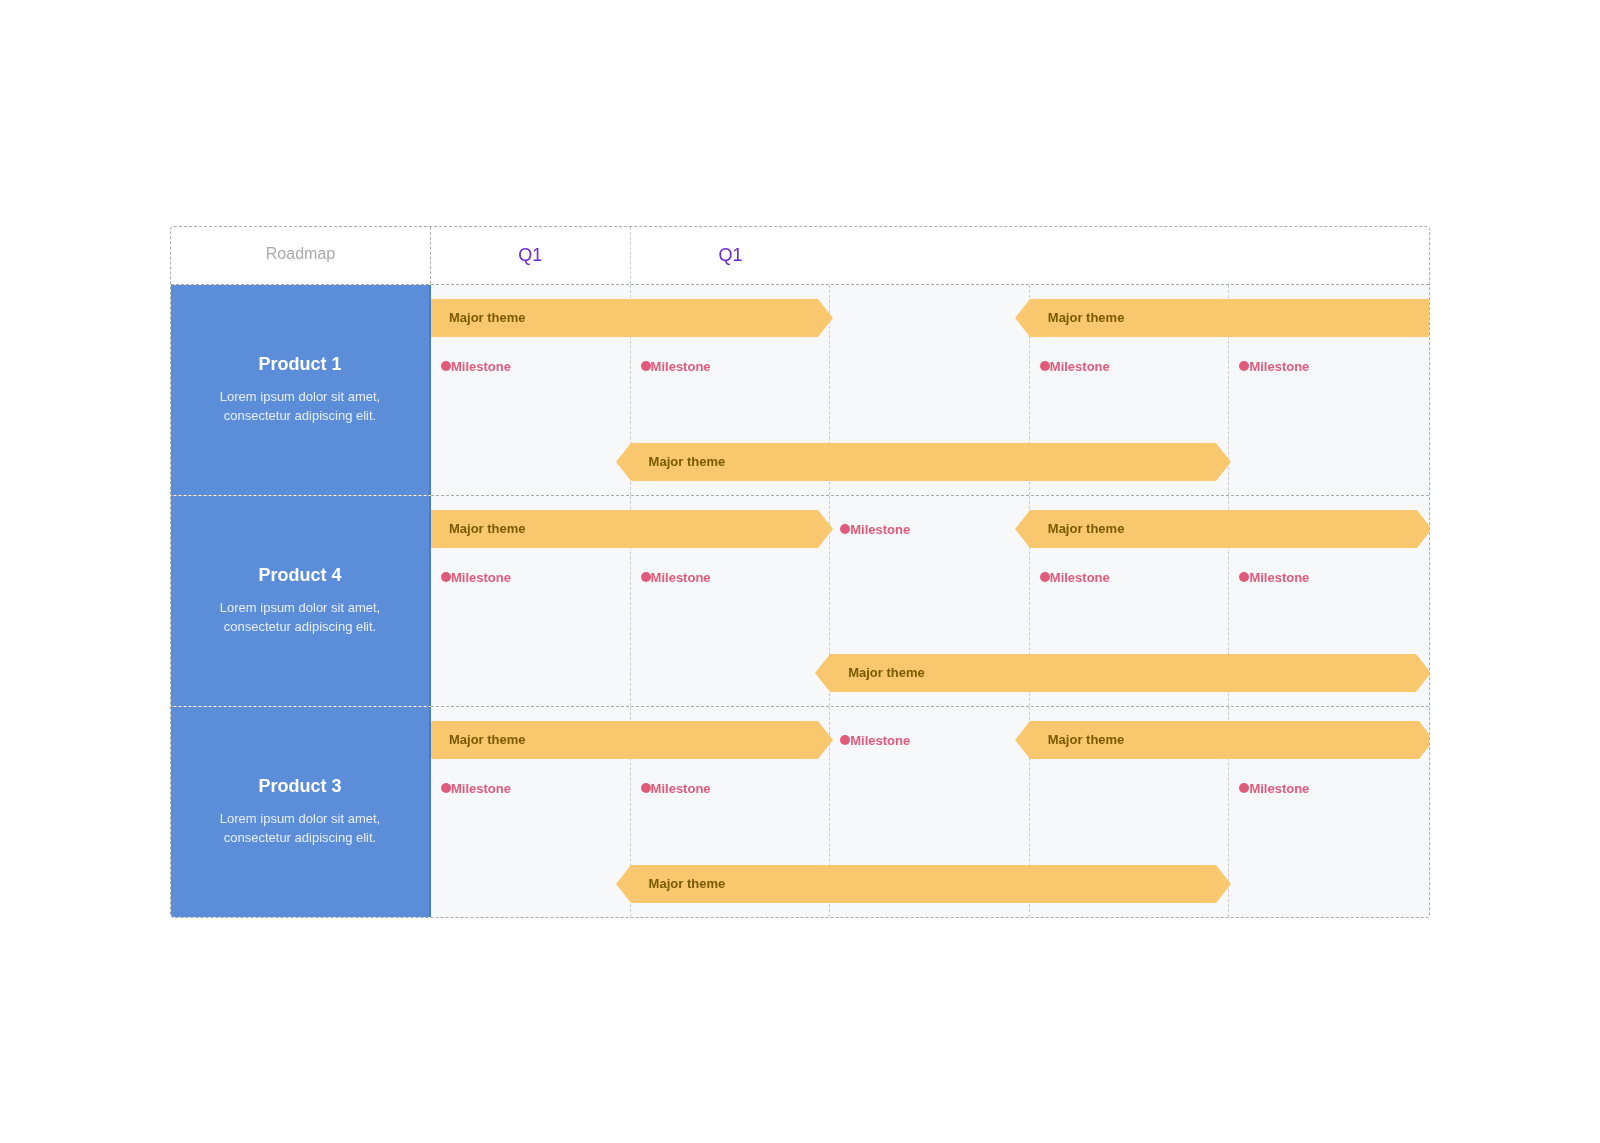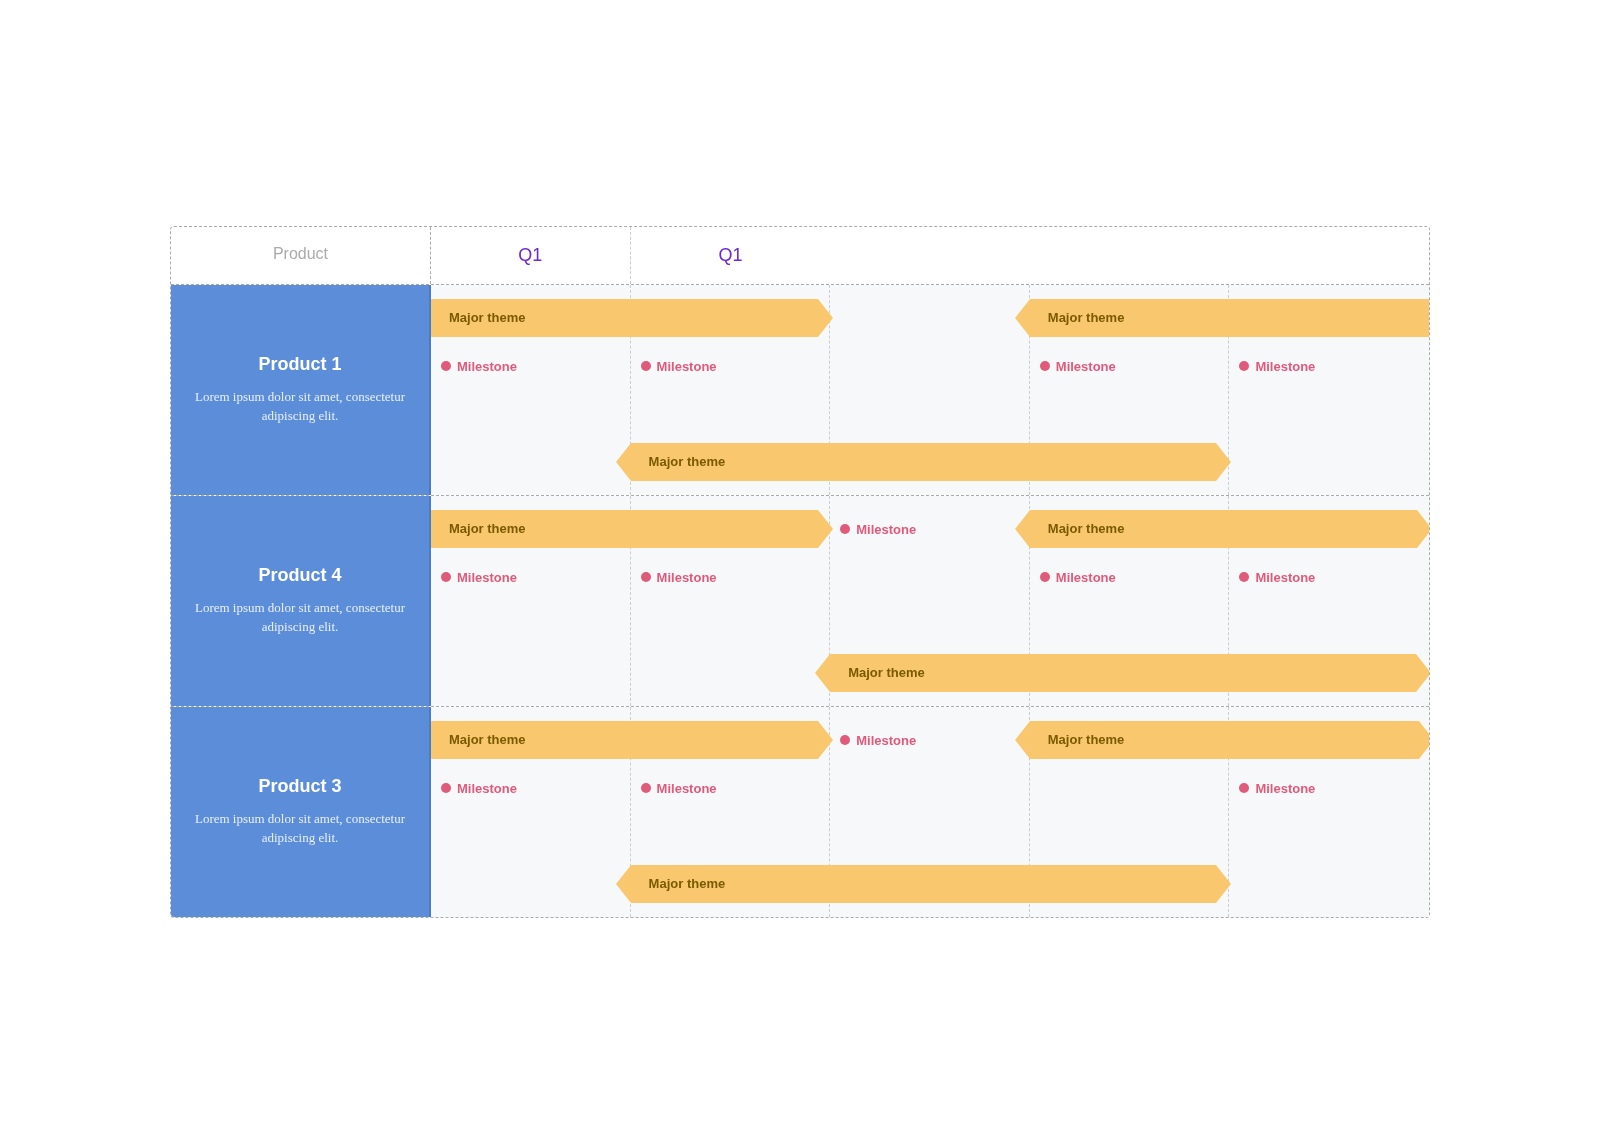--- a/index.html
+++ b/index.html
@@ -52,27 +52,25 @@
     .product-name {
       color: #ffffff;
       font-size: 18px;
       font-weight: 700;
       margin-bottom: 12px;
     }
     .product-desc {
       color: #e8effa;
       font-size: 13px;
       line-height: 1.5;
-      font-family: Liberation Serif, serif;
     }
     
     .milestone {
       display: flex;
       align-items: center;
-      gap: 6px;
       font-size: 13px;
       font-weight: 600;
       color: #e05a7a;
       padding: 2px 0;
     }
     .milestone-dot {
       width: 10px;
       height: 10px;
       border-radius: 50%;
       background: #e05a7a;
@@ -122,21 +120,21 @@
     .q-col:last-child { border-right: none; }
   </style>
 </head>
 <body>
 
 <div class="page-wrapper">
 
   <div class="roadmap-table">
 
     <div class="header-row">
-      <div class="header-cell product-header">Product</div>
+      <div class="header-cell product-header">Roadmap</div>
       <div class="header-cell">Q1</div>
       <div class="header-cell">Q1</div>
     </div>
 
     <div class="roadmap-body">
 
       <div class="roadmap-row">
         <div class="prod-col">
           <div class="product-name">Product 1</div>
           <div class="product-desc">Lorem ipsum dolor sit amet, consectetur adipiscing elit.</div>

